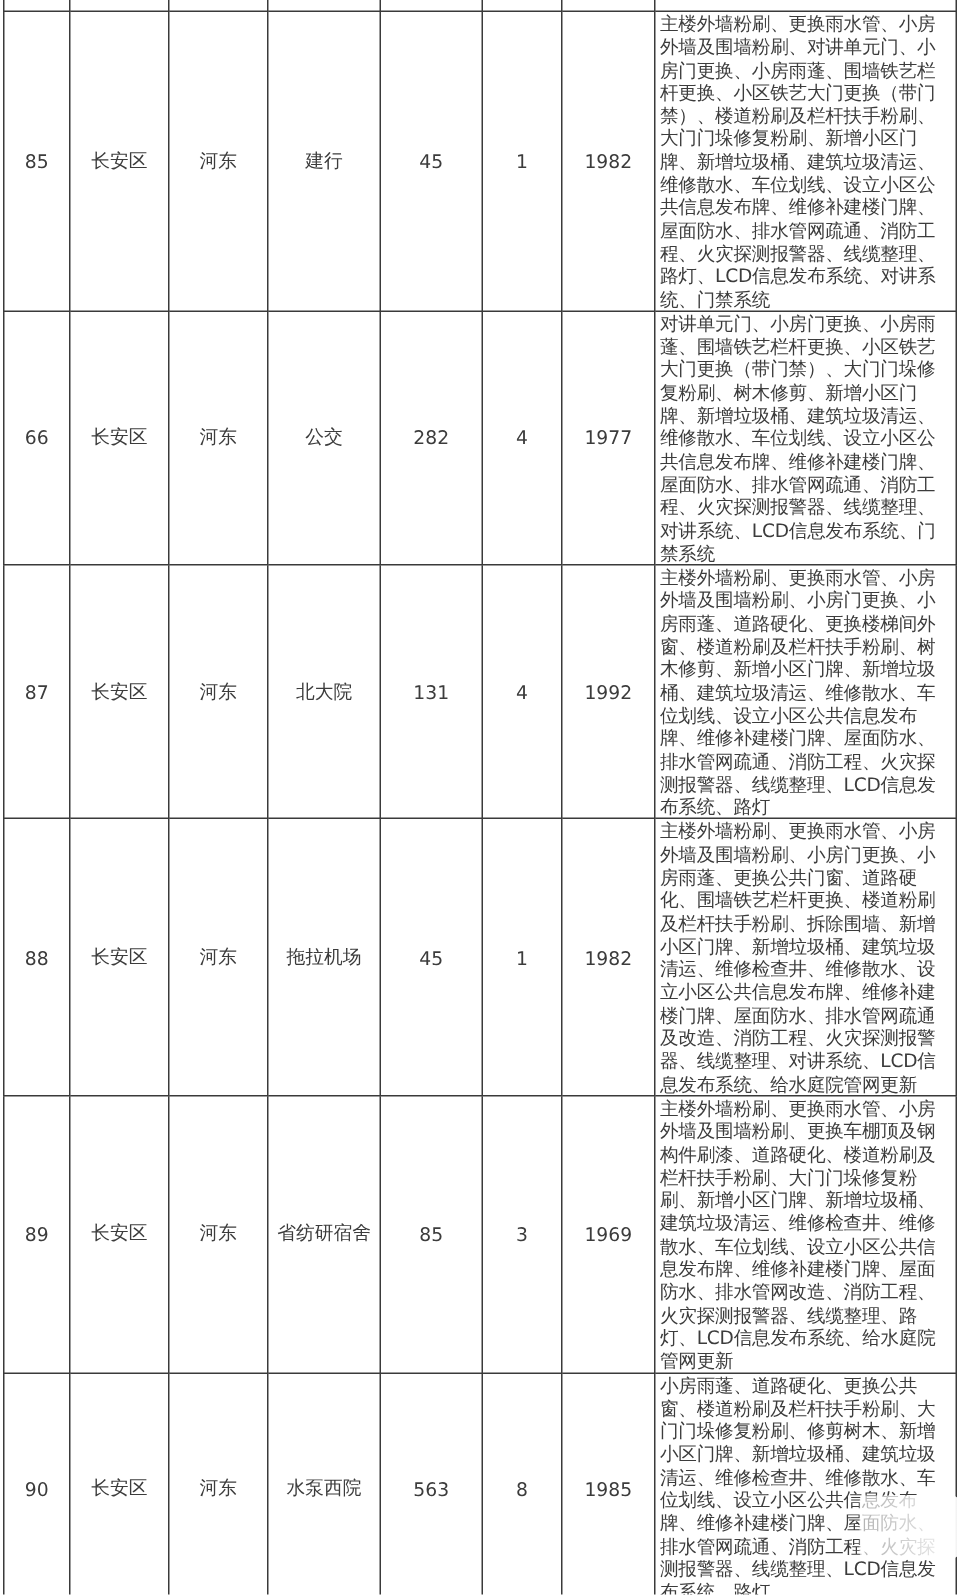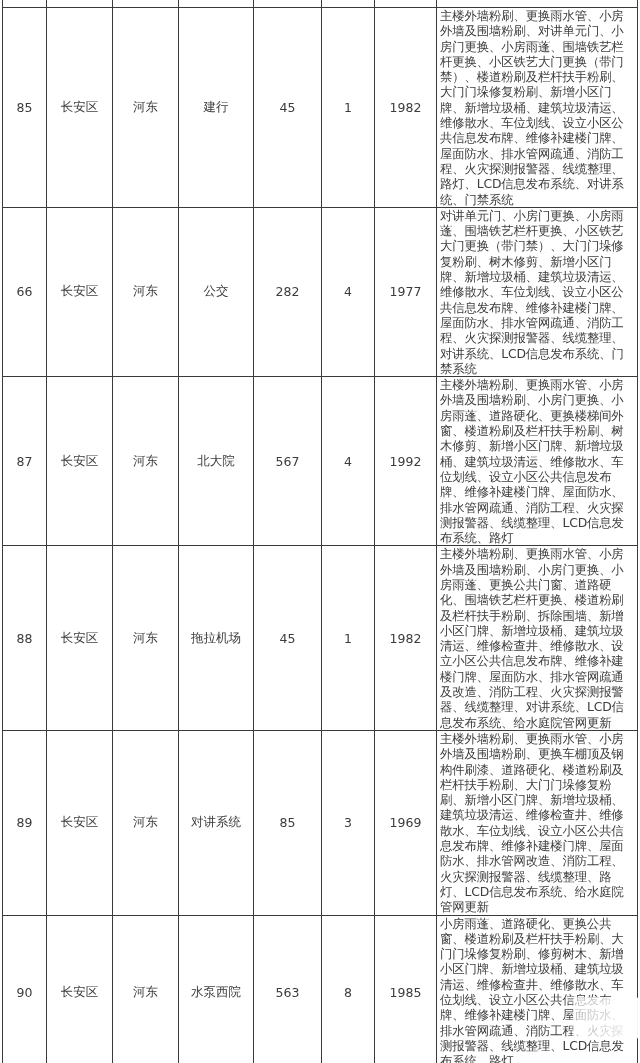--- a/index.html
+++ b/index.html
@@ -64,42 +64,42 @@
         <td>4</td>
         <td>1977</td>
         <td class="desc">对讲单元门、小房门更换、小房雨蓬、围墙铁艺栏杆更换、小区铁艺大门更换（带门禁）、大门门垛修复粉刷、树木修剪、新增小区门牌、新增垃圾桶、建筑垃圾清运、维修散水、车位划线、设立小区公共信息发布牌、维修补建楼门牌、屋面防水、排水管网疏通、消防工程、火灾探测报警器、线缆整理、对讲系统、LCD信息发布系统、门禁系统</td>
       </tr>
 
       <tr style="height:145px">
         <td>87</td>
         <td>长安区</td>
         <td>河东</td>
         <td class="light-l">北大院</td>
-        <td>567</td>
+        <td>131</td>
         <td>4</td>
         <td>1992</td>
         <td class="desc">主楼外墙粉刷、更换雨水管、小房外墙及围墙粉刷、小房门更换、小房雨蓬、道路硬化、更换楼梯间外窗、楼道粉刷及栏杆扶手粉刷、树木修剪、新增小区门牌、新增垃圾桶、建筑垃圾清运、维修散水、车位划线、设立小区公共信息发布牌、维修补建楼门牌、屋面防水、排水管网疏通、消防工程、火灾探测报警器、线缆整理、LCD信息发布系统、路灯</td>
       </tr>
 
       <tr style="height:154px">
         <td>88</td>
         <td>长安区</td>
         <td>河东</td>
         <td>拖拉机场</td>
         <td>45</td>
         <td>1</td>
         <td>1982</td>
         <td class="desc">主楼外墙粉刷、更换雨水管、小房外墙及围墙粉刷、小房门更换、小房雨蓬、更换公共门窗、道路硬化、围墙铁艺栏杆更换、楼道粉刷及栏杆扶手粉刷、拆除围墙、新增小区门牌、新增垃圾桶、建筑垃圾清运、维修检查井、维修散水、设立小区公共信息发布牌、维修补建楼门牌、屋面防水、排水管网疏通及改造、消防工程、火灾探测报警器、线缆整理、对讲系统、LCD信息发布系统、给水庭院管网更新</td>
       </tr>
 
       <tr style="height:151px">
         <td>89</td>
         <td>长安区</td>
         <td>河东</td>
-        <td class="light-l">对讲系统</td>
+        <td class="light-l">省纺研宿舍</td>
         <td>85</td>
         <td>3</td>
         <td>1969</td>
         <td class="desc">主楼外墙粉刷、更换雨水管、小房外墙及围墙粉刷、更换车棚顶及钢构件刷漆、道路硬化、楼道粉刷及栏杆扶手粉刷、大门门垛修复粉刷、新增小区门牌、新增垃圾桶、建筑垃圾清运、维修检查井、维修散水、车位划线、设立小区公共信息发布牌、维修补建楼门牌、屋面防水、排水管网改造、消防工程、火灾探测报警器、线缆整理、路灯、LCD信息发布系统、给水庭院管网更新</td>
       </tr>
 
       <tr style="height:123px">
         <td>90</td>
         <td>长安区</td>
         <td>河东</td>

